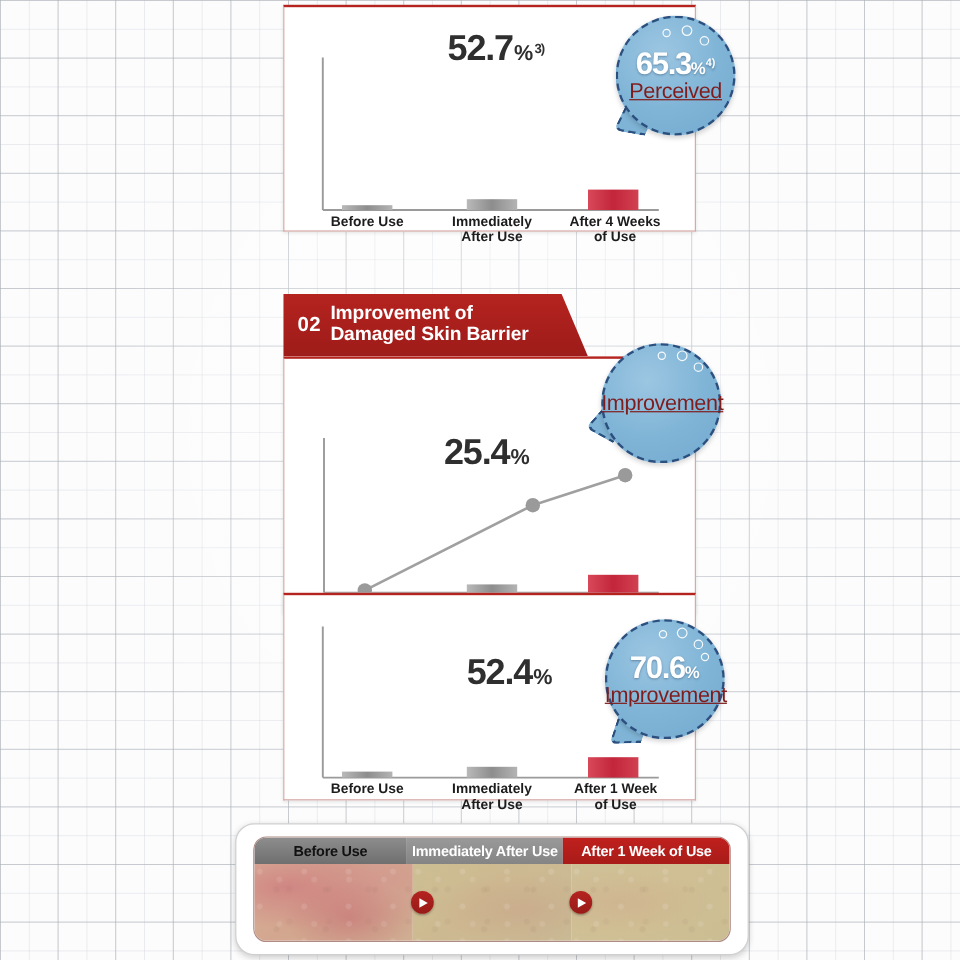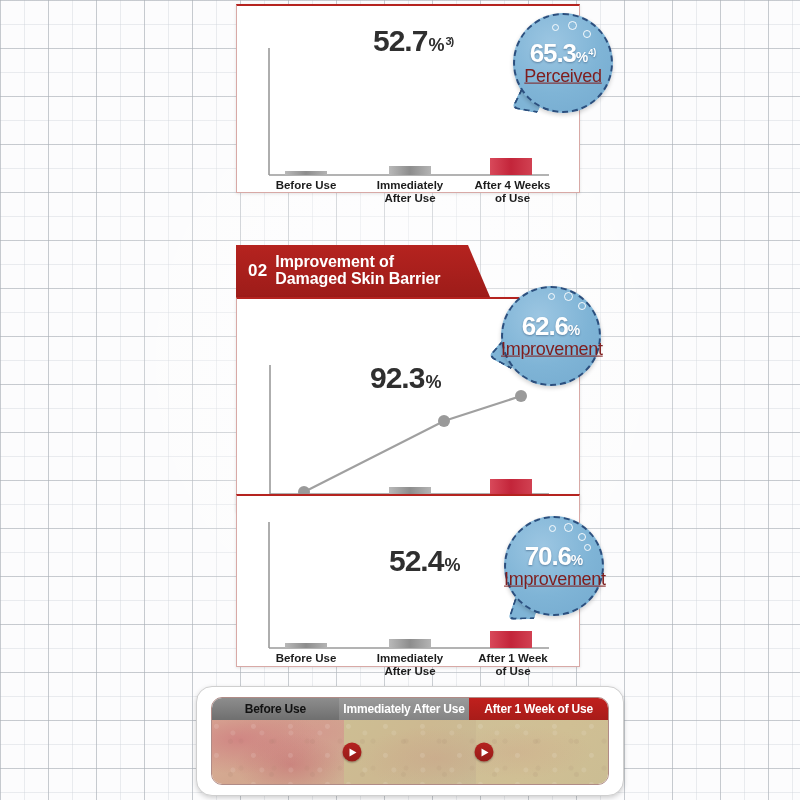--- a/index.html
+++ b/index.html
@@ -278,43 +278,40 @@
           </linearGradient>
           <linearGradient id="g2r" x1="0" y1="0" x2="1" y2="0">
             <stop offset="0%" stop-color="#d8495a"></stop>
               <stop offset="50%" stop-color="#c3253a"></stop>
               <stop offset="100%" stop-color="#d14152"></stop>
           </linearGradient>
         </defs>
       </svg>
 
       <div class="big-pct" style="left:133px;top:62px;">
-        <span class="num">92.3</span><span class="pct">%</span>
+        <span class="num">25.4</span><span class="pct">%</span>
       </div>
 
       <div class="x-label" style="left:27px;top:199px;width:80px;">Before Use</div>
       <div class="x-label" style="left:133px;top:199px;width:80px;">Immediately
 After Use</div>
       <div class="x-label" style="left:235px;top:199px;width:82px;">After 1 Week
 of Use</div>
     </div>
   </div>
 
   <div class="bubble tail-l" style="left:265px;top:41px;">
     <div class="tail"></div>
     <div class="disc"></div>
     <div class="dots">
       <i style="left:47px;top:7px;width:5px;height:5px;"></i>
       <i style="left:63px;top:6px;width:7px;height:7px;"></i>
       <i style="left:77px;top:16px;width:6px;height:6px;"></i>
     </div>
     <div class="content">
-      <div class="val">
-        <span class="n">62.6</span><span class="p">%</span>
-      </div>
       <div class="cap">Improvement</div>
     </div>
   </div>
 </section>
 
 <section class="card" style="top:494px;">
 
 
   <div class="card-body" style="height:173px;">
     <div class="chart">

